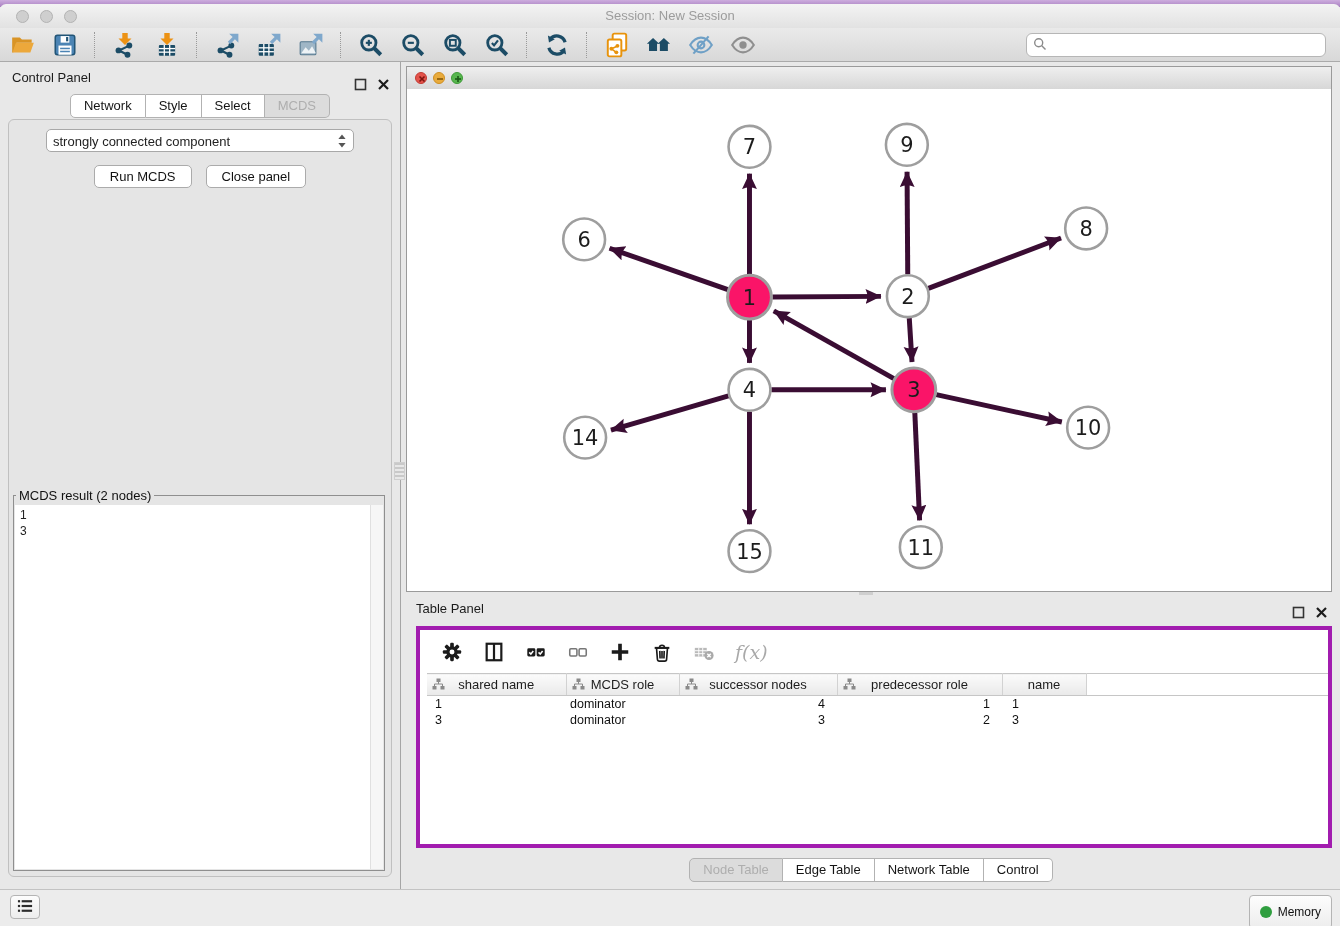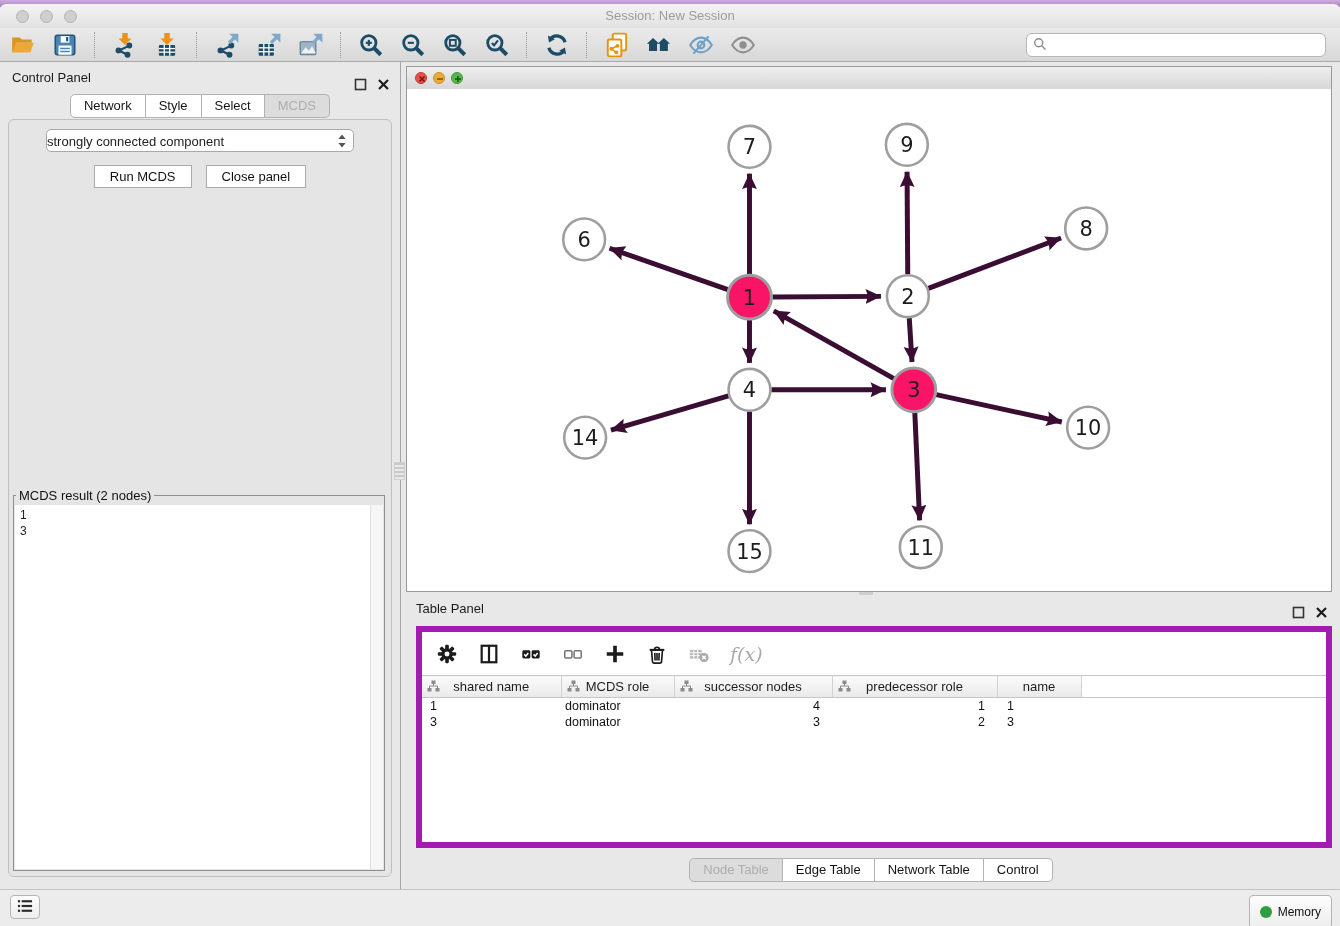--- a/index.html
+++ b/index.html
@@ -36,24 +36,24 @@
   .seg .tab{background:#fff;border:1px solid #b2b2b2;border-left:none;padding:3px 13px 4px;
        font-size:13px;color:#151515;cursor:default;white-space:nowrap;}
   .seg .tab:first-child{border-left:1px solid #b2b2b2;border-radius:5px 0 0 5px;}
   .seg .tab:last-child{border-radius:0 5px 5px 0;}
   .seg .tab.active{background:#dcdcdc;color:#aeaeae;}
   .cp-content{position:absolute;left:8px;right:8px;top:57px;bottom:13px;
        background:#e5e5e5;border:1px solid #c0c0c0;border-radius:6px;}
   .opt-label{margin-top:20px;text-align:center;font-size:13px;color:#111;}
   .dropdown{position:relative;margin:9px auto 0;width:308px;height:23px;background:#fff;
        border:1px solid #a8a8a8;border-radius:5px;font-size:13px;line-height:23px;
-       padding-left:0;box-sizing:border-box;cursor:default;}
+       padding-left:6px;box-sizing:border-box;cursor:default;}
   .dropdown .chev{position:absolute;right:6px;top:3px;width:10px;height:16px;}
   .btn-row{margin-top:13px;display:flex;justify-content:center;gap:14px;}
-  .pbtn{background:#fff;border:1px solid #ababab;border-radius:0;font-size:13px;
+  .pbtn{background:#fff;border:1px solid #ababab;border-radius:5px;font-size:13px;
        padding:3px 15px;color:#111;cursor:default;}
   fieldset.mcds-result{position:absolute;left:4px;right:6px;top:368px;bottom:5px;
        border:1px solid #8f8f8f;margin:0;padding:0;}
   fieldset.mcds-result legend{font-size:13px;padding:0 3px;margin-left:2px;color:#111;}
   .result-inner{position:absolute;left:1px;right:1px;top:2px;bottom:1px;background:#fff;
        font-size:12px;line-height:16px;padding:2px 5px;box-sizing:border-box;overflow:hidden;}
   .result-inner::after{content:"";position:absolute;top:0;bottom:0;right:0;width:12px;
        background:#f6f6f6;border-left:1px solid #e0e0e0;}
   .splitter-grip{position:absolute;left:394px;top:462px;width:9px;height:16px;
        background:repeating-linear-gradient(#c9c9c9 0 2px,#e8e8e8 2px 4px);border:1px solid #cfcfcf;}
@@ -67,21 +67,21 @@
   .frame-dot svg{position:absolute;left:1px;top:1px;width:10px;height:10px;}
   .net-canvas{position:absolute;left:0;top:22px;right:0;bottom:0;background:#fff;}
   #graph-svg{width:100%;height:100%;}
   #graph-svg text{font-family:"DejaVu Sans",sans-serif;font-size:21px;fill:#1c1c1c;}
   .frame-resize{position:absolute;left:452px;bottom:-4px;width:14px;height:3px;background:#cfcfcf;}
   
   .table-panel{position:absolute;left:402px;top:596px;right:0;bottom:36px;background:#e8e8e8;}
   .tp-head{position:relative;height:26px;line-height:26px;padding-left:14px;font-size:13px;color:#1b1b1b;}
   .tp-head .hicons{position:absolute;right:12px;top:6px;display:flex;gap:10px;align-items:center;}
   .tp-box{position:absolute;left:14px;right:8px;top:30px;bottom:42px;background:#fff;
-       border:6px solid #a21caf;box-sizing:border-box;overflow:hidden;}
+       border:4px solid #a21caf;box-sizing:border-box;overflow:hidden;padding-left:7px;}
   .tbl-toolbar{height:43px;display:flex;align-items:center;gap:20px;padding-left:14px;}
   .tbl-toolbar .ticon{width:22px;height:22px;}
   .tbl-toolbar .ticon svg{width:100%;height:100%;}
   .fx{font-family:"DejaVu Serif",serif;font-style:italic;font-size:19px;color:#a9a9a9;}
   table.tbl{border-collapse:collapse;width:100%;table-layout:fixed;}
   table.tbl th{background:linear-gradient(#fbfbfb,#e9e9e9);border-top:1px solid #c6c6c6;
        border-bottom:1px solid #c6c6c6;border-right:1px solid #d2d2d2;height:19px;
        font-weight:normal;font-size:13px;color:#1d1d1d;text-align:center;position:relative;
        white-space:nowrap;overflow:hidden;}
   table.tbl th svg.tree{position:absolute;left:5px;top:4px;width:13px;height:12px;}

